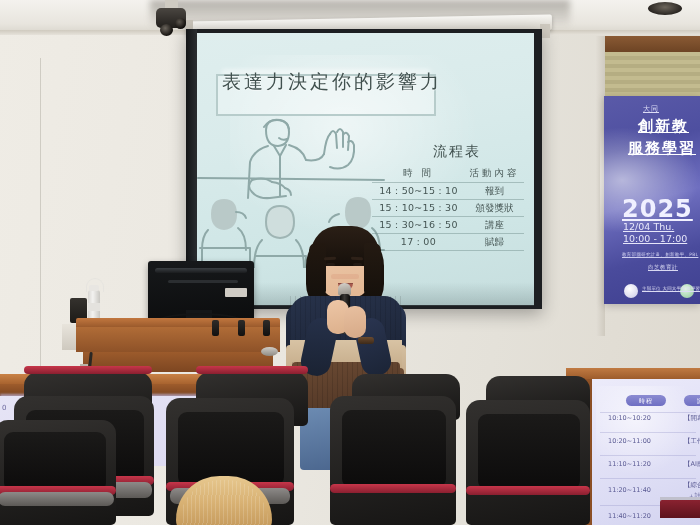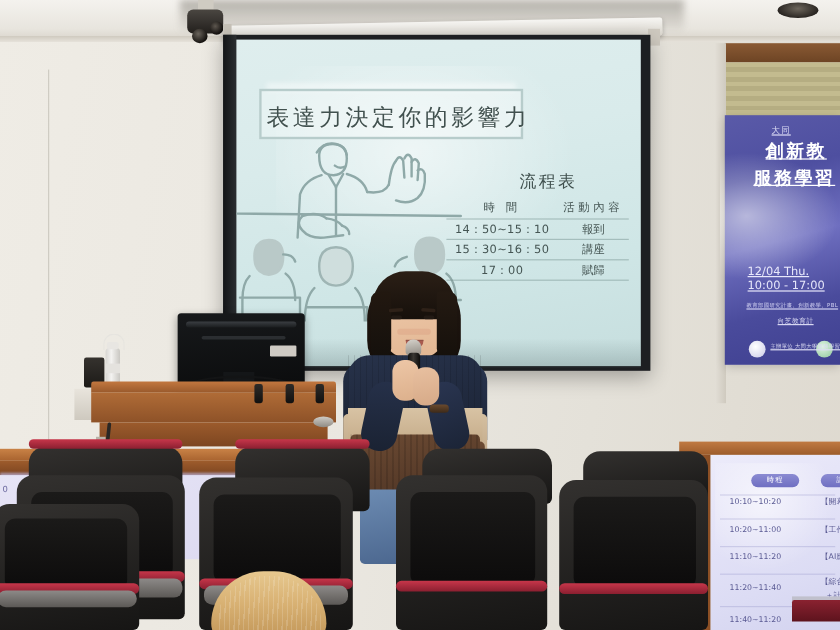--- a/index.html
+++ b/index.html
@@ -52,21 +52,21 @@
   #screen-left-dark{left:186px;top:29px;width:11px;height:280px;
      background:linear-gradient(90deg,#131517,#2b2e31);}
   #screen-bot-shadow{left:194px;top:282px;width:340px;height:24px;
      background:linear-gradient(180deg,rgba(120,140,140,0),rgba(90,110,110,.30));}
 
   
   #title-box{left:216px;top:74px;width:216px;height:38px;
      border:2px solid #b7cccb;background:rgba(255,255,255,.30);}
   #title-box-shadow{left:222px;top:69px;width:208px;height:7px;
      background:rgba(255,255,255,.45);filter:blur(2px);}
-  #slide-title{left:222px;top:84px;width:206px;height:28px;
+  #slide-title{left:222px;top:67px;width:206px;height:28px;
      font-family:"DejaVu Sans","Liberation Sans",sans-serif;
      font-size:19px;letter-spacing:3px;color:#41514f;line-height:28px;
      text-align:center;white-space:nowrap;
      text-shadow:0 1px 1px rgba(255,255,255,.6);}
 
   
   #figure-art{left:196px;top:118px;width:190px;height:150px;}
 
   
   #sched{left:372px;top:143px;width:152px;color:#4a5a58;}
@@ -327,20 +327,21 @@
 
   <div class="abs" id="win-frame-top"></div>
   <div class="abs" id="blind"></div>
   <div class="abs" id="win-frame-side"></div>
 
   <div class="abs" id="banner"></div>
   <div class="abs" id="banner-ray"></div>
   <div class="bn" id="bn-small">大同</div>
   <div class="bn" id="bn-l1">創新教</div>
   <div class="bn" id="bn-l2">服務學習</div>
+  <div class="bn" id="bn-year">2025</div>
   <div class="bn" id="bn-date">12/04 Thu.</div>
   <div class="bn" id="bn-time">10:00 - 17:00</div>
   <div class="bn" id="bn-note">教育部國研究計畫、創新教學、PBL</div>
   <div class="bn" id="bn-org">向芝教育計</div>
   <div class="bn-logo" id="bn-logo1"></div>
   <div class="bn-logo" id="bn-logo2"></div>
   <div class="bn" id="bn-logo-txt">主辦單位   大同大學服務學習   大同大學通識教育中心</div>
 
   <div class="abs" id="screen-frame"></div>
   <div class="abs" id="screen"></div>
@@ -403,20 +404,24 @@
       <thead>
           <tr>
         <th>時 間</th>
         <th>活動內容</th>
       </tr>
         </thead>
       <tbody>
         <tr>
           <td class="t">14：50~15：10</td>
           <td>報到</td>
+        </tr>
+        <tr>
+          <td class="t">15：10~15：30</td>
+          <td>頒發獎狀</td>
         </tr>
         <tr>
           <td class="t">15：30~16：50</td>
           <td>講座</td>
         </tr>
         <tr class="last">
           <td class="t">17：00</td>
           <td>賦歸</td>
         </tr>
       </tbody>

